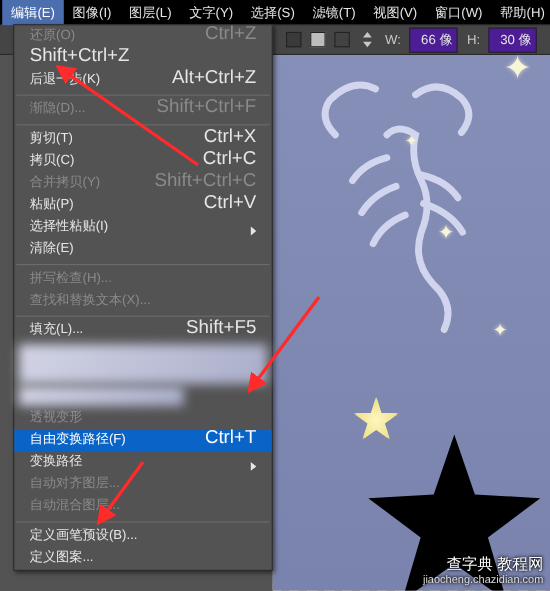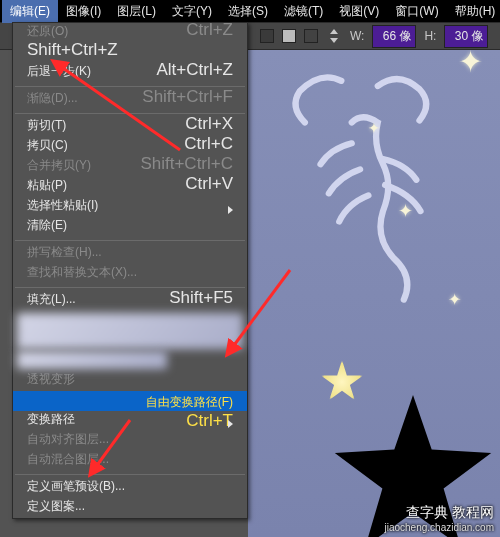--- a/index.html
+++ b/index.html
@@ -43,21 +43,21 @@
     position: absolute; left: 12px; top: 22px;
     width: 236px; background: #535353;
     border: 1px solid #2a2a2a; box-shadow: 2px 2px 4px rgba(0,0,0,.5);
     z-index: 20;
   }
   .mi {
     display: flex; justify-content: space-between; align-items: flex-end;
     padding: 3px 14px; cursor: default; color: #e6e6e6; height: 20px;
   }
   .mi.disabled { color: #8a8a8a; }
-  .mi.highlight { background: #0a64c8; color: #fde047; flex-direction: column; }
+  .mi.highlight { background: #0a64c8; color: #ffffff; }
   .sep { height: 1px; margin: 3px 2px; background: #6b6b6b; }
   .mi .sc { color: inherit; font-size: 17px; }
   .mi .arrow {
     width: 0; height: 0; border-top: 4px solid transparent;
     border-bottom: 4px solid transparent; border-left: 5px solid currentColor;
     margin-left: 6px;
   }
   .blurred {
     filter: blur(5px); background: linear-gradient(130deg,#d3d5e6,#a9adc9);
     height: 36px; margin: 2px 4px; border-radius: 2px;

